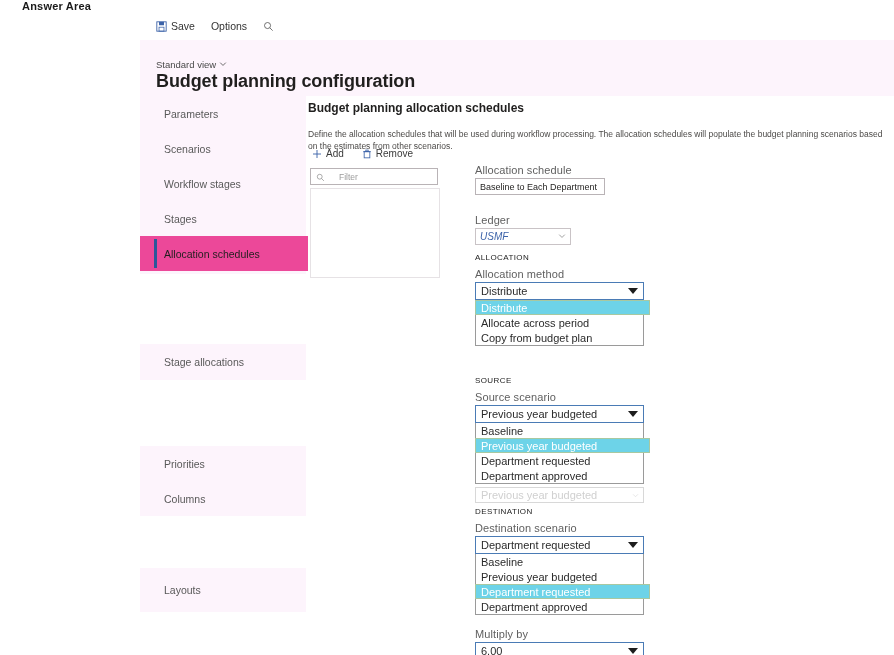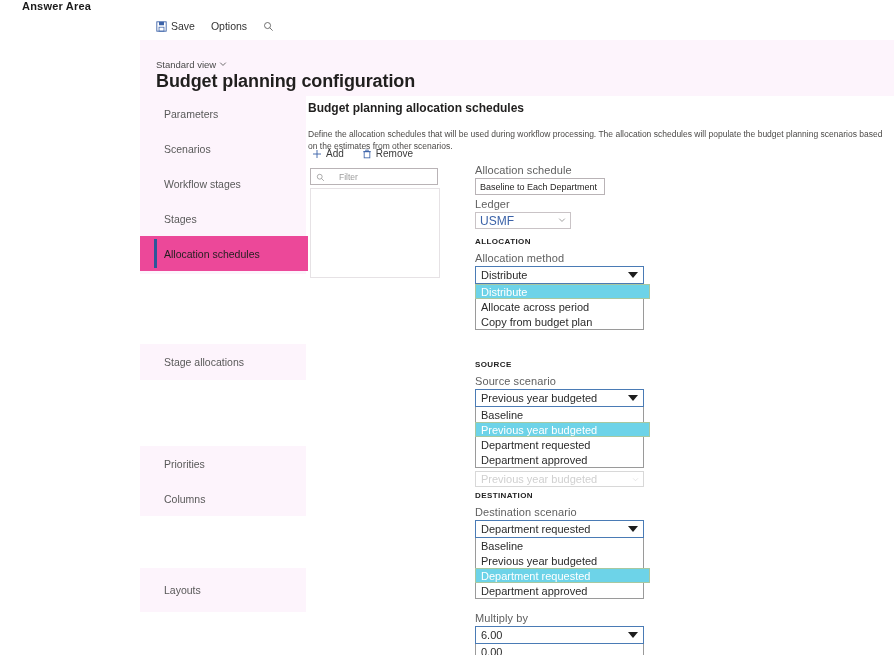--- a/index.html
+++ b/index.html
@@ -255,21 +255,21 @@
     width: 200px;
   }
   .field-label {
     font-size: 11px;
     color: #5f5f5f;
     margin-bottom: 2px;
     letter-spacing: 0.1px;
   }
   .section-head {
     font-size: 8px;
-    font-weight: bold;
+    font-weight: normal;
     color: #222222;
     letter-spacing: 0.4px;
     margin: 8px 0 6px 0;
   }
   .textbox {
     width: 130px;
     height: 17px;
     border: 1px solid #b9b3b6;
     background: #ffffff;
     font-size: 9px;
@@ -277,27 +277,28 @@
     display: flex;
     align-items: center;
     padding-left: 4px;
     box-sizing: border-box;
   }
   .lookup {
     width: 96px;
     height: 17px;
     border: 1px solid #c9c3c6;
     background: #ffffff;
-    font-size: 12px;
+    font-size: 10px;
     color: #3b62a8;
     display: flex;
     align-items: center;
     justify-content: space-between;
     padding: 0 4px 0 4px;
     box-sizing: border-box;
+    font-style: italic;
   }
   .lookup .chev { color: #8a8a8a; font-size: 8px; }
 
   
   .combo-wrap {
     position: relative;
     width: 169px;
   }
   .combo-head {
     width: 169px;
@@ -498,21 +499,21 @@
       <div id="record-list"></div>
       <div id="list-pane-fill"></div>
 
       <div id="form-col">
 
         <div>
           <div class="field-label">Allocation schedule</div>
           <div class="textbox">Baseline to Each Department</div>
         </div>
 
-        <div style="margin-top:3px;">
+        <div style="margin-top:19px;">
           <div class="field-label">Ledger</div>
           <div class="lookup">
             <span>USMF</span>
             <span class="chev">
               <svg viewBox="0 0 10 10" width="8" height="8">
                 <polyline points="1.5,3.3 5,6.8 8.5,3.3" fill="none" stroke="#8a8a8a" stroke-width="1"></polyline>
               </svg>
             </span>
           </div>
         </div>

